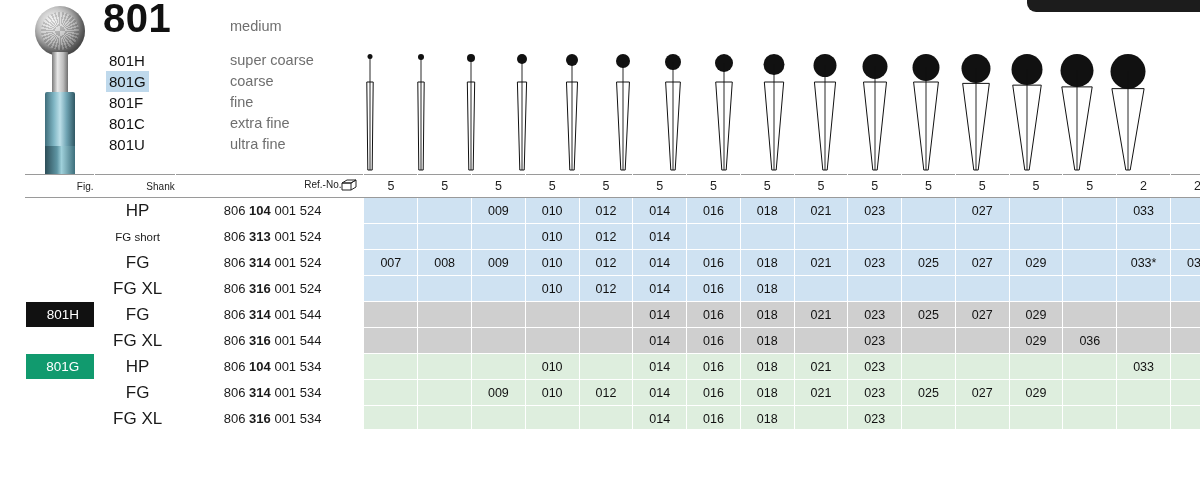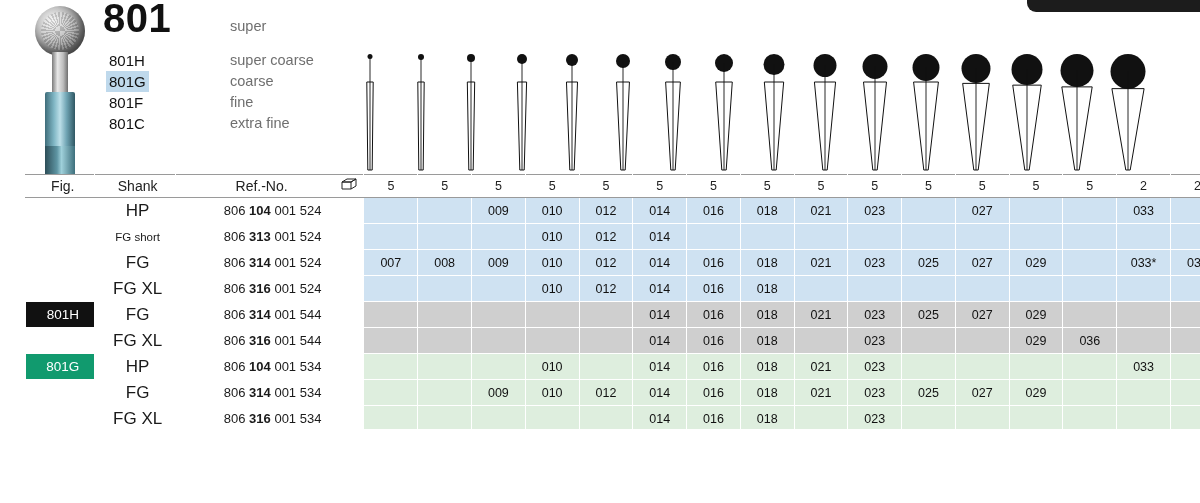--- a/index.html
+++ b/index.html
@@ -171,21 +171,21 @@
     font-weight: normal;
   }
   .hdr-row td {
     height: 22px;
     border-top: 1px solid #9a9a9a;
     border-bottom: 1px solid #9a9a9a;
     background: #ffffff;
     font-size: 12.5px;
     color: #222;
   }
-  .hdr-row td.lbl { text-align: center; padding-left: 6px; font-size: 14px;}
+  .hdr-row td.lbl { text-align: right; padding-left: 6px; font-size: 10px;}
   .c-fig   { width: 58px; text-align: left; padding-left: 6px !important; }
   .c-shank { width: 70px; text-align: left; padding-left: 6px !important; }
   .c-ref   { width: 172px; text-align: left; padding-left: 6px !important; }
   .c-size  { width: 50px; }
 
   .fig-cell {
     font-size: 13.5px;
     font-weight: normal;
   }
   .fig-801  { background: #1a6ea8; color: #ffffff; padding-left: 6px; }
@@ -213,38 +213,42 @@
   <div class="corner-tab"></div>
 
   <div class="header">
     <div class="bur-photo">
       <div class="bur-head"></div>
       <div class="bur-neck"></div>
       <div class="bur-shank"></div>
     </div>
 
     <div class="title-num">801</div>
-    <div class="grit-label grit-medium">super</div>
+    <div class="grit-label grit-medium">medium</div>
 
     <div class="code-list">
       <div class="code-row">
         <span class="code">801H</span>
         <span class="desc">super coarse</span>
       </div>
       <div class="code-row hl">
         <span class="code">801G</span>
         <span class="desc">coarse</span>
       </div>
       <div class="code-row">
         <span class="code">801F</span>
         <span class="desc">fine</span>
       </div>
       <div class="code-row">
         <span class="code">801C</span>
         <span class="desc">extra fine</span>
+      </div>
+      <div class="code-row">
+        <span class="code">801U</span>
+        <span class="desc">ultra fine</span>
       </div>
     </div>
   </div>
 
   <div class="shapes" id="shapes">
       <div class="shape-cell" style="left: 0px;">
       <svg width="50" height="126" viewBox="0 0 50 126">
         <circle cx="25" cy="8.5" r="2.5" fill="#111"></circle>
         <path d="M 21.8 34 L 22.8 122 L 27.2 122 L 28.2 34" fill="none" stroke="#111" stroke-width="1"></path>
         <line x1="21.8" y1="34" x2="28.2" y2="34" stroke="#111" stroke-width="1"></line>

